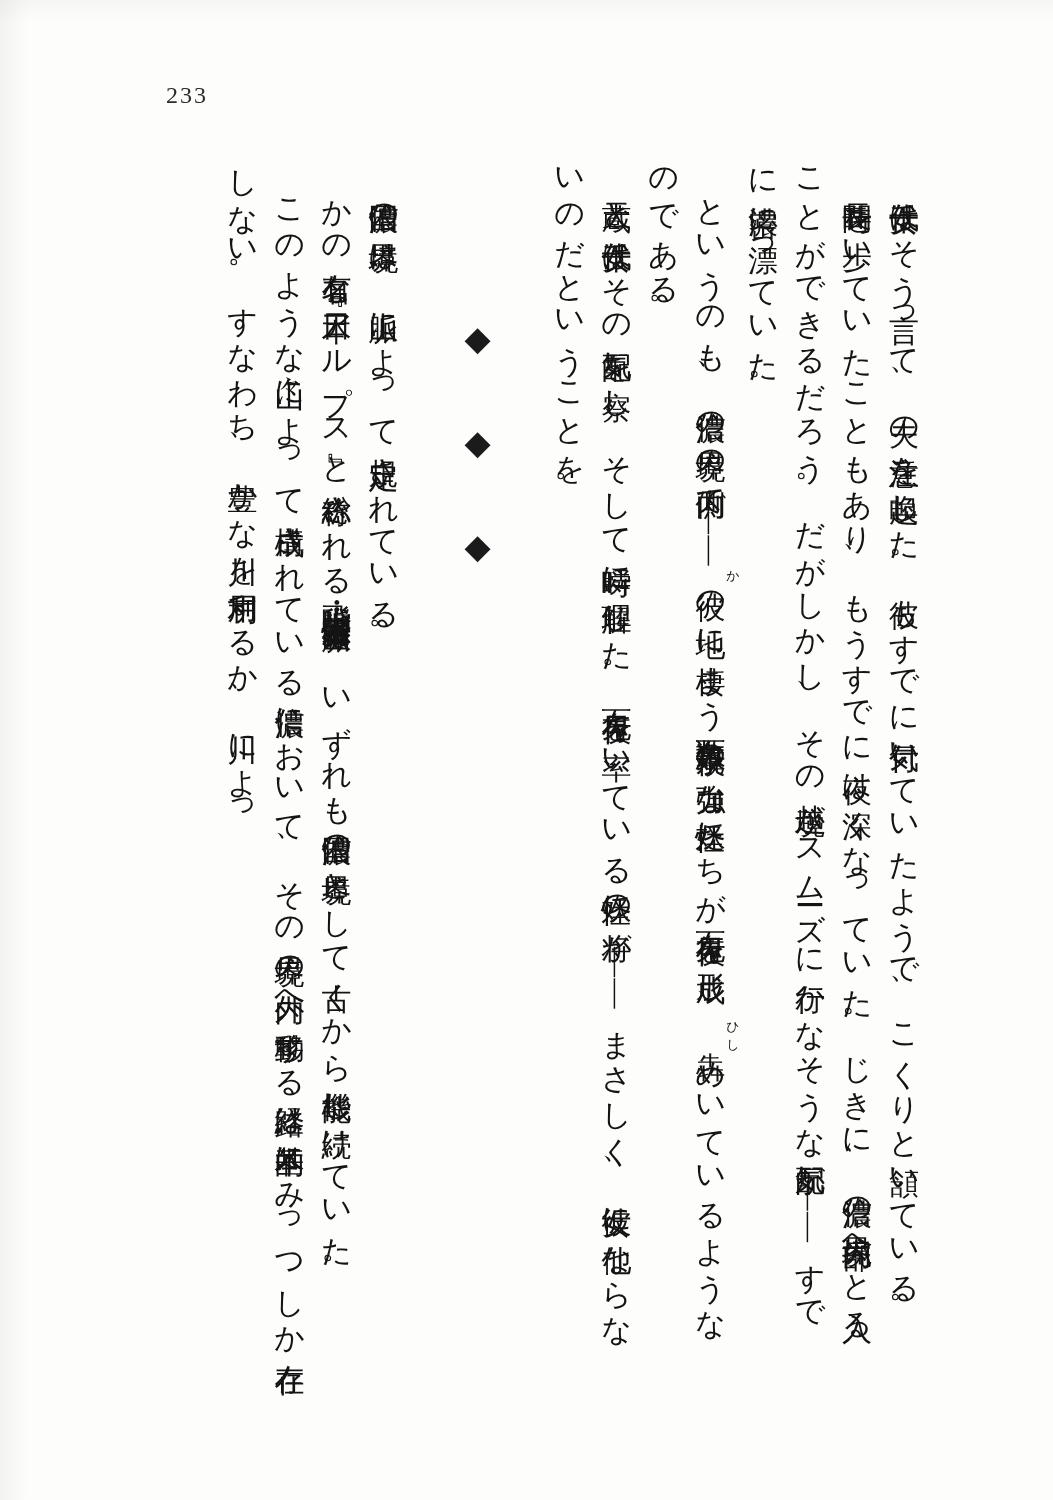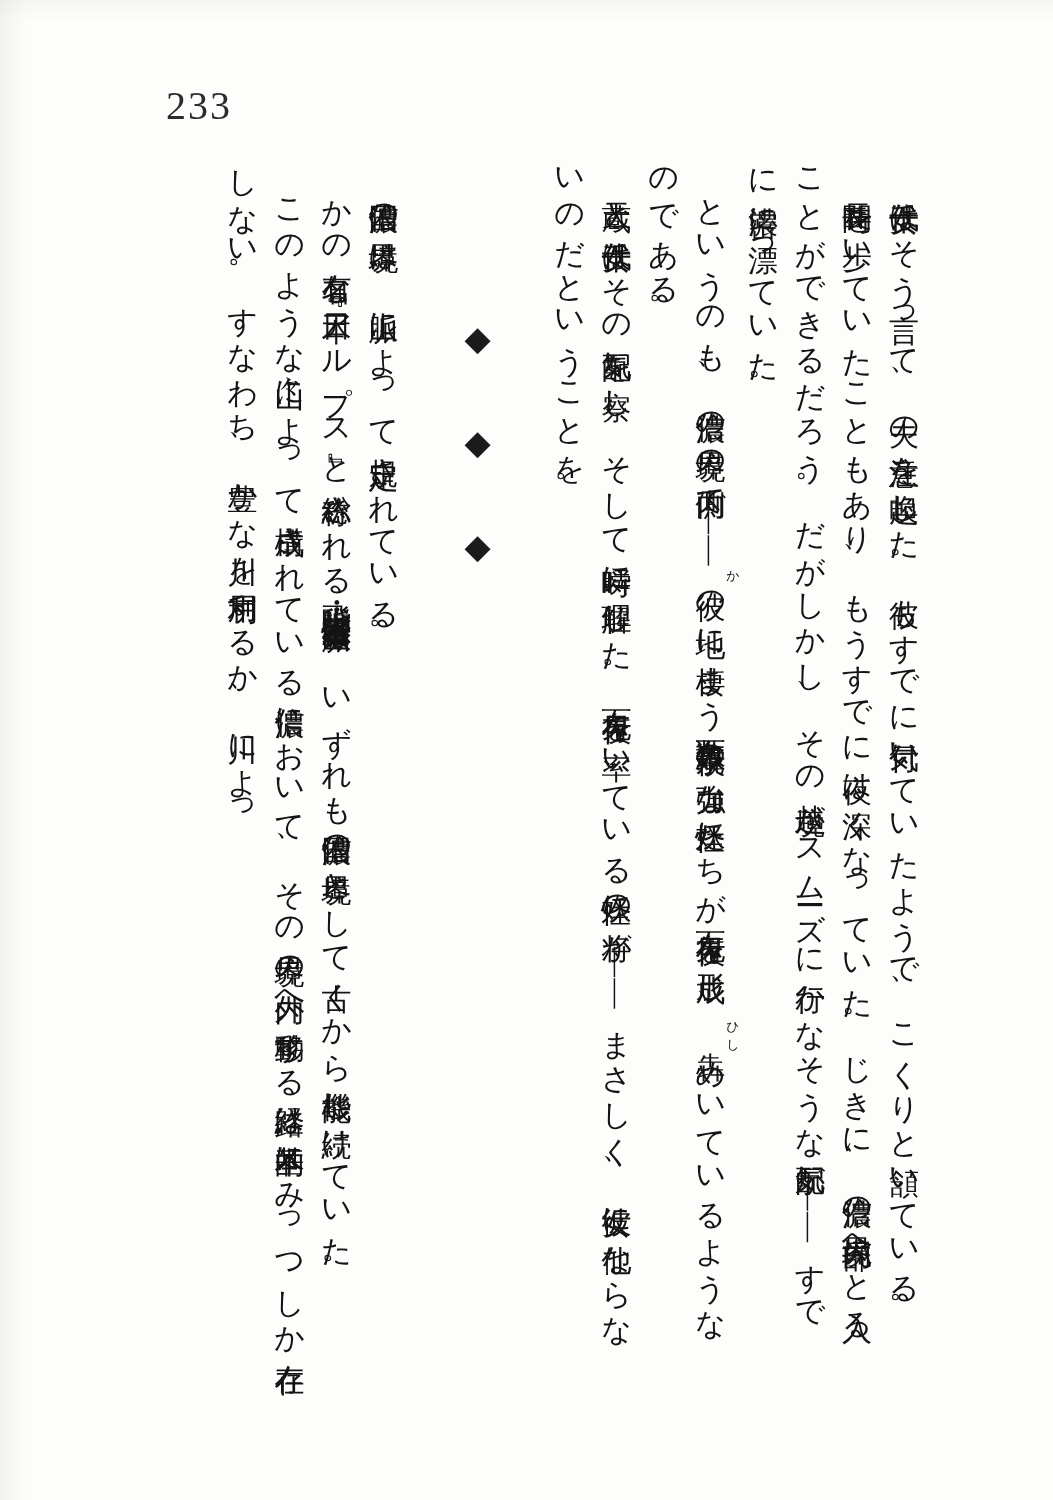--- a/index.html
+++ b/index.html
@@ -15,21 +15,21 @@
       linear-gradient(180deg, rgba(0,0,0,0.03) 0px, rgba(0,0,0,0.0) 22px),
       #fdfdfc;
     font-family: "Liberation Serif", "DejaVu Serif", serif;
     color: #171717;
     overflow: hidden;
   }
   .page-number {
     position: absolute;
     top: 82px;
     left: 166px;
-    font-size: 40px;
+    font-size: 24px;
     letter-spacing: 2px;
     color: #2c2c2c;
   }
   .text-block {
     position: absolute;
     top: 148px;
     right: 125px;
     height: 1200px;
     writing-mode: vertical-rl;
     text-orientation: mixed;

